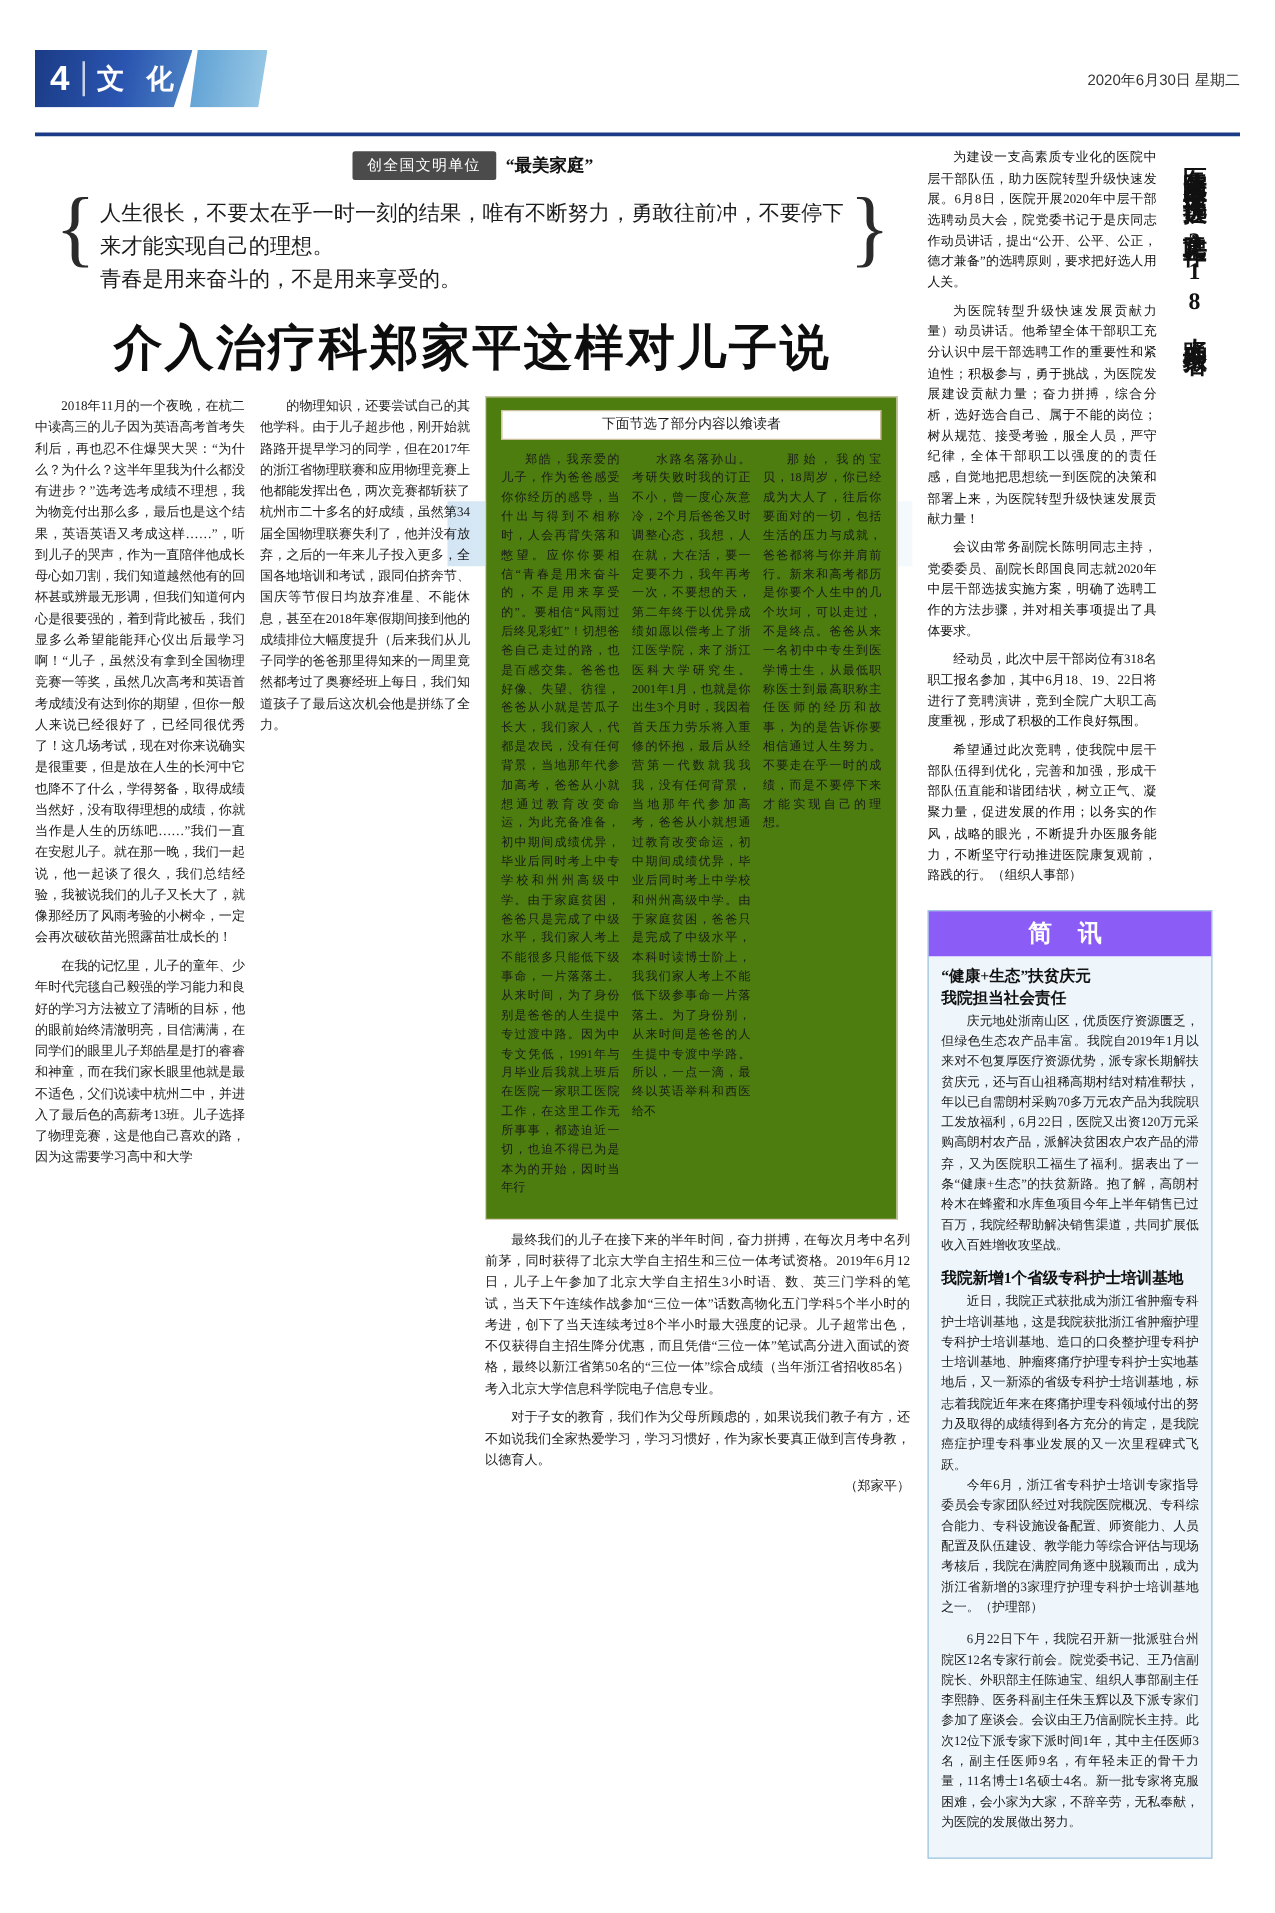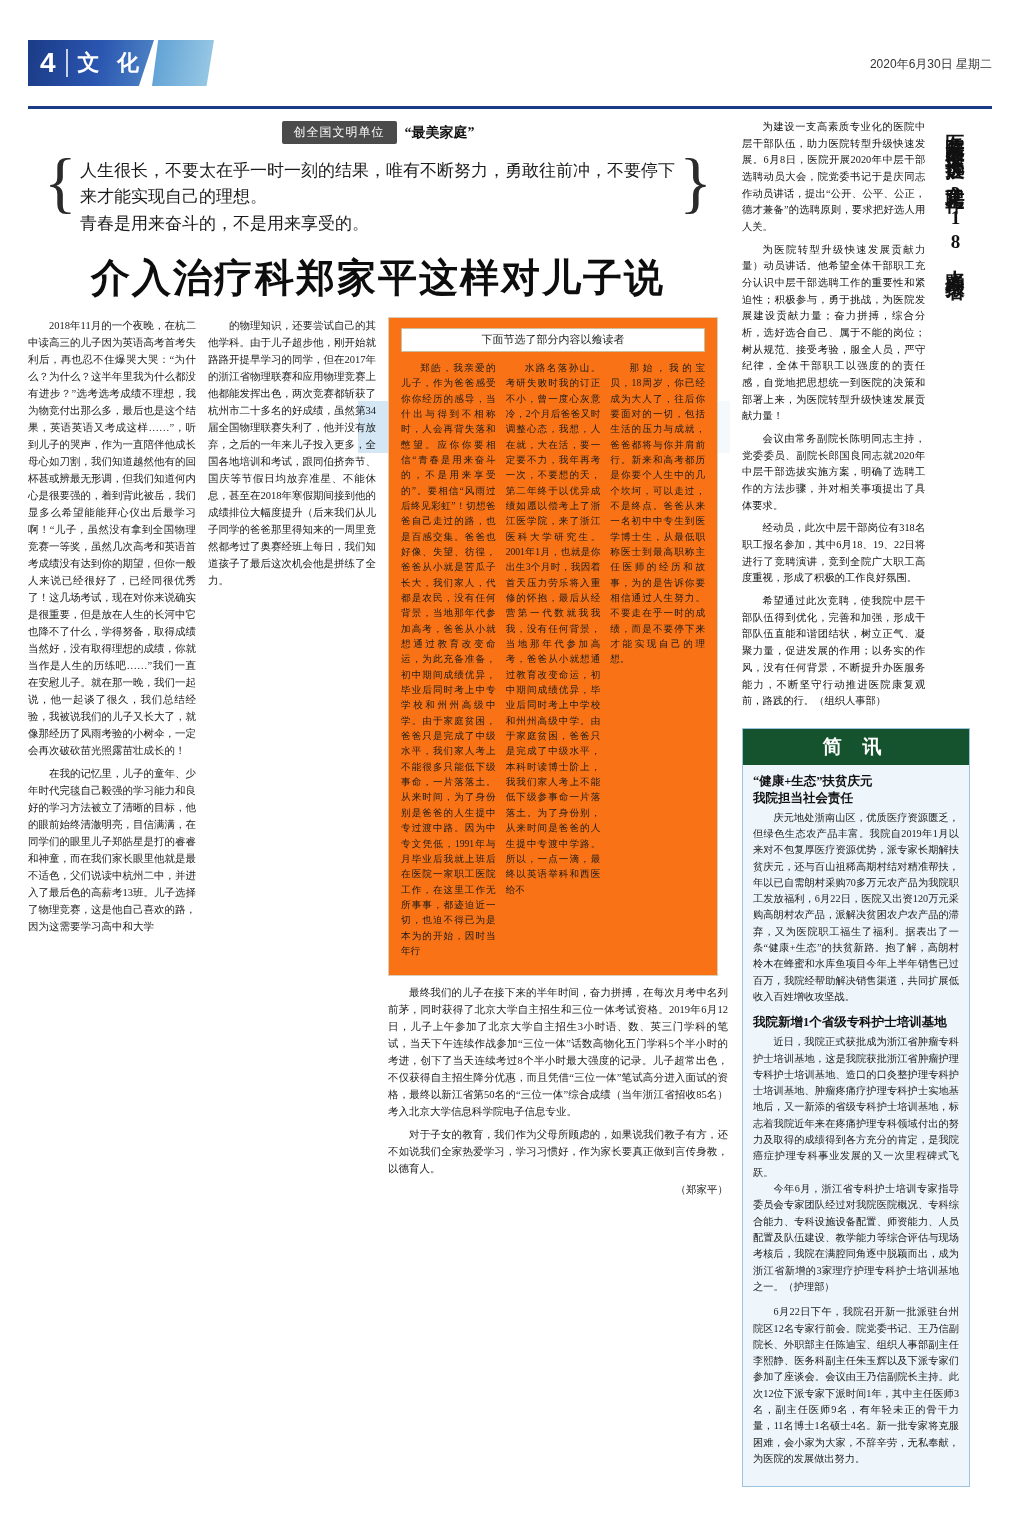--- a/index.html
+++ b/index.html
@@ -109,21 +109,21 @@
     display:flex;gap:12px;
     font-size:10.5px;line-height:1.62;
     text-align:justify;
     color:#1a1a1a;
   }
   .art-col{flex:1;}
   .art-col p{margin:0 0 6px 0;text-indent:2em;}
   
   .excerpt{
     width:330px;
-    background:#f97316;
+    background:#4d7c0f;
     border:1px solid #d8cfb6;
     padding:10px 12px 12px 12px;
     box-sizing:border-box;
     position:relative;
   }
   .excerpt-head{
     text-align:center;
     font-size:11px;
     background:#fff;
     border:1px solid #cbbf9f;
@@ -163,21 +163,21 @@
   }
   .side-top .txt{flex:1;}
   .side-top .txt p{margin:0 0 6px 0;text-indent:2em;}
   
   .brief-box{
     margin-top:12px;
     border:1px solid #9cc3e0;
     background:#eef6fc;
   }
   .brief-title{
-    background:#14532d;
+    background:#8b5cf6;
     color:#fff;
     text-align:center;
     font-size:19px;font-weight:bold;
     letter-spacing:8px;
     padding:5px 0;
   }
   .brief-body{padding:8px 10px 10px 10px;}
   .brief-item{margin-bottom:9px;}
   .brief-h{
     font-size:12.5px;font-weight:bold;line-height:1.35;
@@ -252,21 +252,21 @@
     </div>
 
     <div class="col-right">
       <div class="side-top">
         <div class="v-headline">医院开展中层干部选拔、竞聘工作318人踊跃报名</div>
         <div class="txt">
           <p>为建设一支高素质专业化的医院中层干部队伍，助力医院转型升级快速发展。6月8日，医院开展2020年中层干部选聘动员大会，院党委书记于是庆同志作动员讲话，提出“公开、公平、公正，德才兼备”的选聘原则，要求把好选人用人关。</p>
           <p>为医院转型升级快速发展贡献力量）动员讲话。他希望全体干部职工充分认识中层干部选聘工作的重要性和紧迫性；积极参与，勇于挑战，为医院发展建设贡献力量；奋力拼搏，综合分析，选好选合自己、属于不能的岗位；树从规范、接受考验，服全人员，严守纪律，全体干部职工以强度的的责任感，自觉地把思想统一到医院的决策和部署上来，为医院转型升级快速发展贡献力量！</p>
           <p>会议由常务副院长陈明同志主持，党委委员、副院长郎国良同志就2020年中层干部选拔实施方案，明确了选聘工作的方法步骤，并对相关事项提出了具体要求。</p>
           <p>经动员，此次中层干部岗位有318名职工报名参加，其中6月18、19、22日将进行了竞聘演讲，竞到全院广大职工高度重视，形成了积极的工作良好氛围。</p>
-          <p>希望通过此次竞聘，使我院中层干部队伍得到优化，完善和加强，形成干部队伍直能和谐团结状，树立正气、凝聚力量，促进发展的作用；以务实的作风，没有任何背景，不断提升办医服务能力，不断坚守行动推进医院康复观前，路践的行。（组织人事部）</p>
+          <p>希望通过此次竞聘，使我院中层干部队伍得到优化，完善和加强，形成干部队伍直能和谐团结状，树立正气、凝聚力量，促进发展的作用；以务实的作风，战略的眼光，不断提升办医服务能力，不断坚守行动推进医院康复观前，路践的行。（组织人事部）</p>
         </div>
       </div>
 
       <div class="brief-box">
         <div class="brief-title">简 讯</div>
         <div class="brief-body">
           <div class="brief-item">
             <div class="brief-h" style="white-space:pre-line">“健康+生态”扶贫庆元
 我院担当社会责任</div>
             <p class="brief-p">庆元地处浙南山区，优质医疗资源匮乏，但绿色生态农产品丰富。我院自2019年1月以来对不包复厚医疗资源优势，派专家长期解扶贫庆元，还与百山祖稀高期村结对精准帮扶，年以已自需朗村采购70多万元农产品为我院职工发放福利，6月22日，医院又出资120万元采购高朗村农产品，派解决贫困农户农产品的滞弃，又为医院职工福生了福利。据表出了一条“健康+生态”的扶贫新路。抱了解，高朗村柃木在蜂蜜和水库鱼项目今年上半年销售已过百万，我院经帮助解决销售渠道，共同扩展低收入百姓增收攻坚战。</p>

